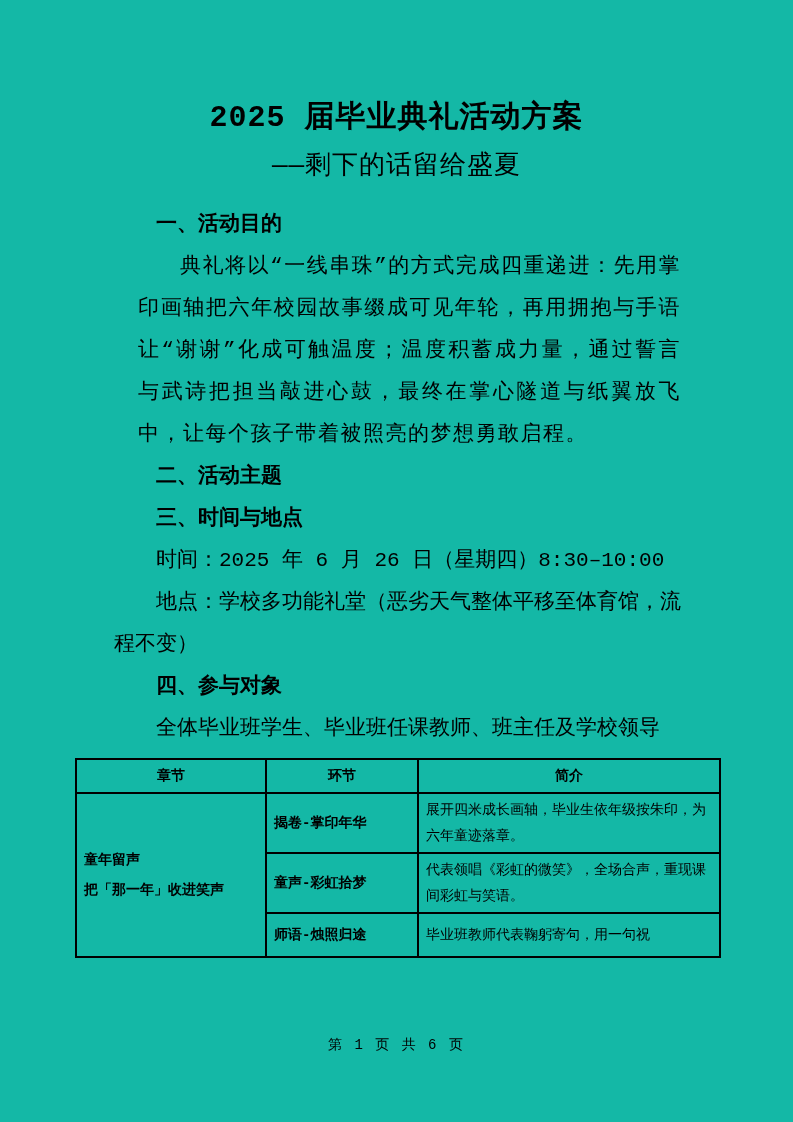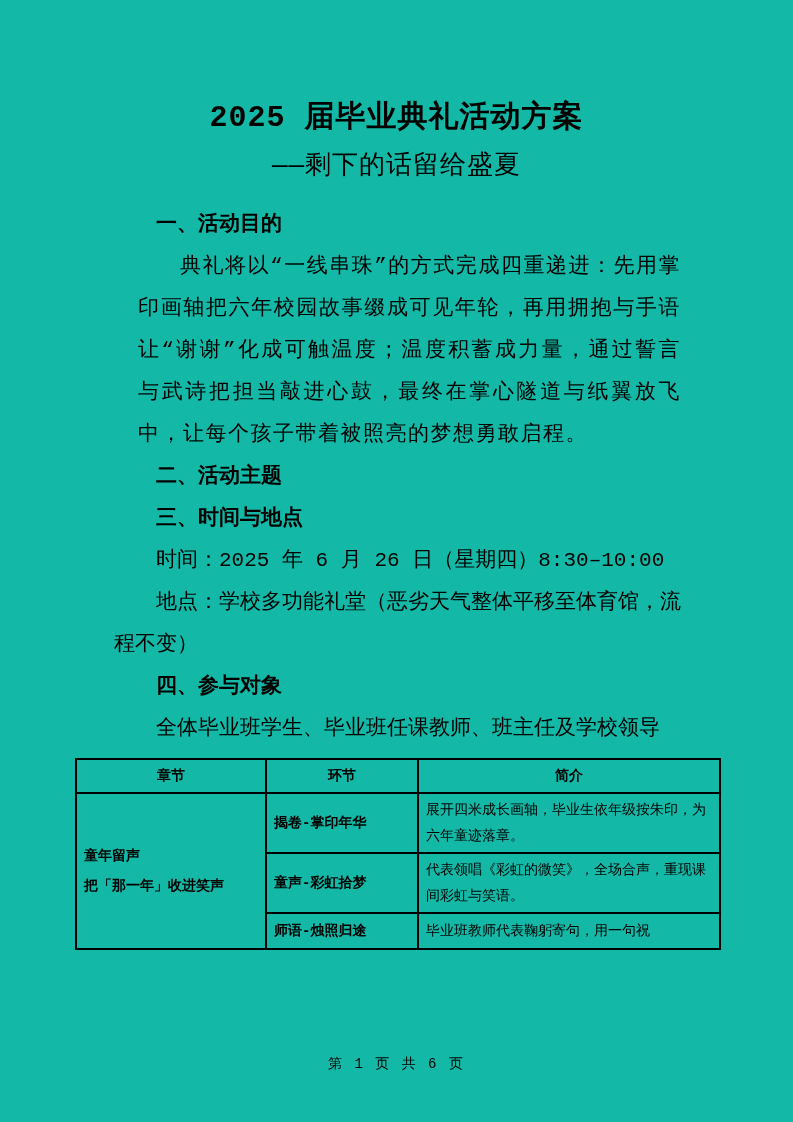--- a/index.html
+++ b/index.html
@@ -67,26 +67,26 @@
   col.c-step    { width: 152px; }
   col.c-desc    { width: 302px; }
   td.chapter {
     font-weight: bold;
     line-height: 30px;
   }
   td.step {
     font-weight: bold;
   }
   tr.r-tall  { height: 60px; }
-  tr.r-short { height: 36px; }
+  tr.r-short { height: 44px; }
   td.clip { white-space: nowrap; }
   .footer {
     position: absolute;
     left: 0;
-    bottom: 49px;
+    bottom: 68px;
     width: 100%;
     text-align: center;
     font-size: 14px;
     letter-spacing: 2px;
   }
 </style>
 </head>
 <body>
 
 <div class="page">

